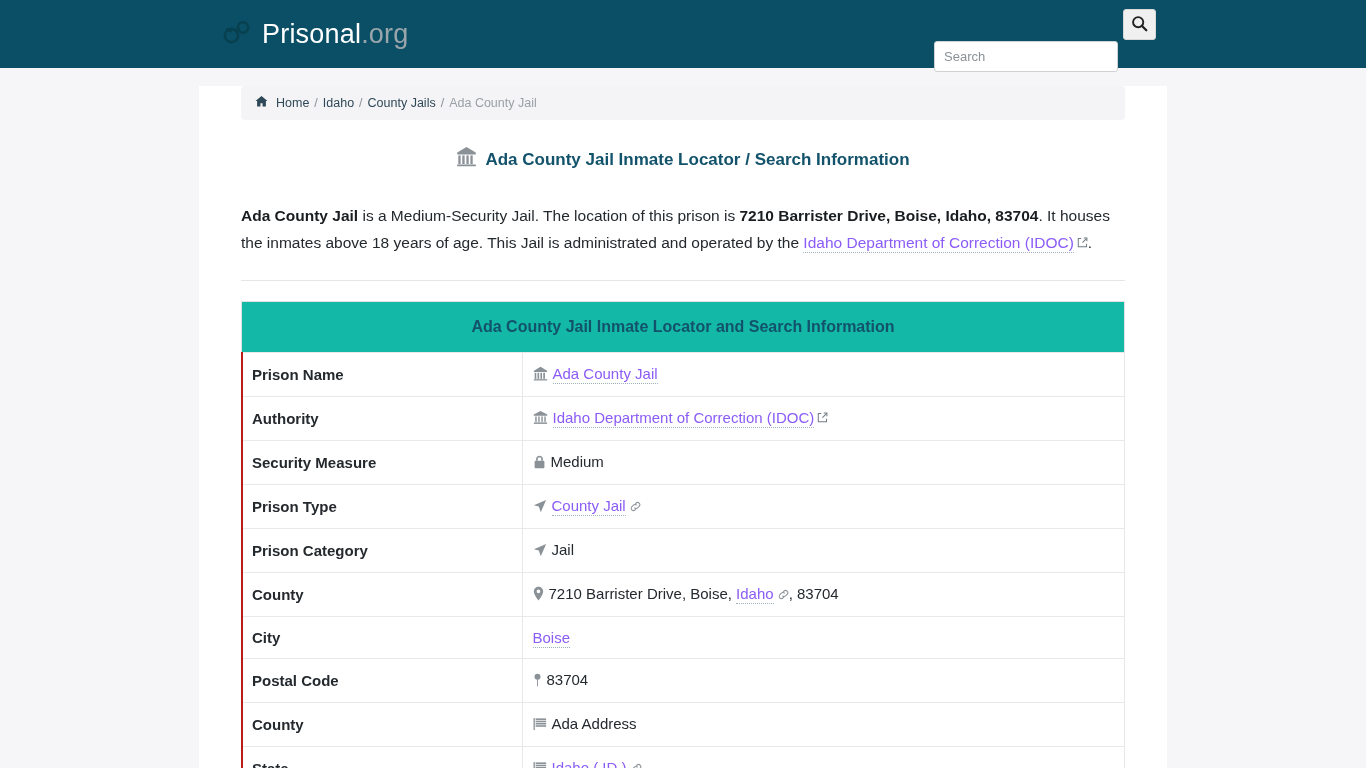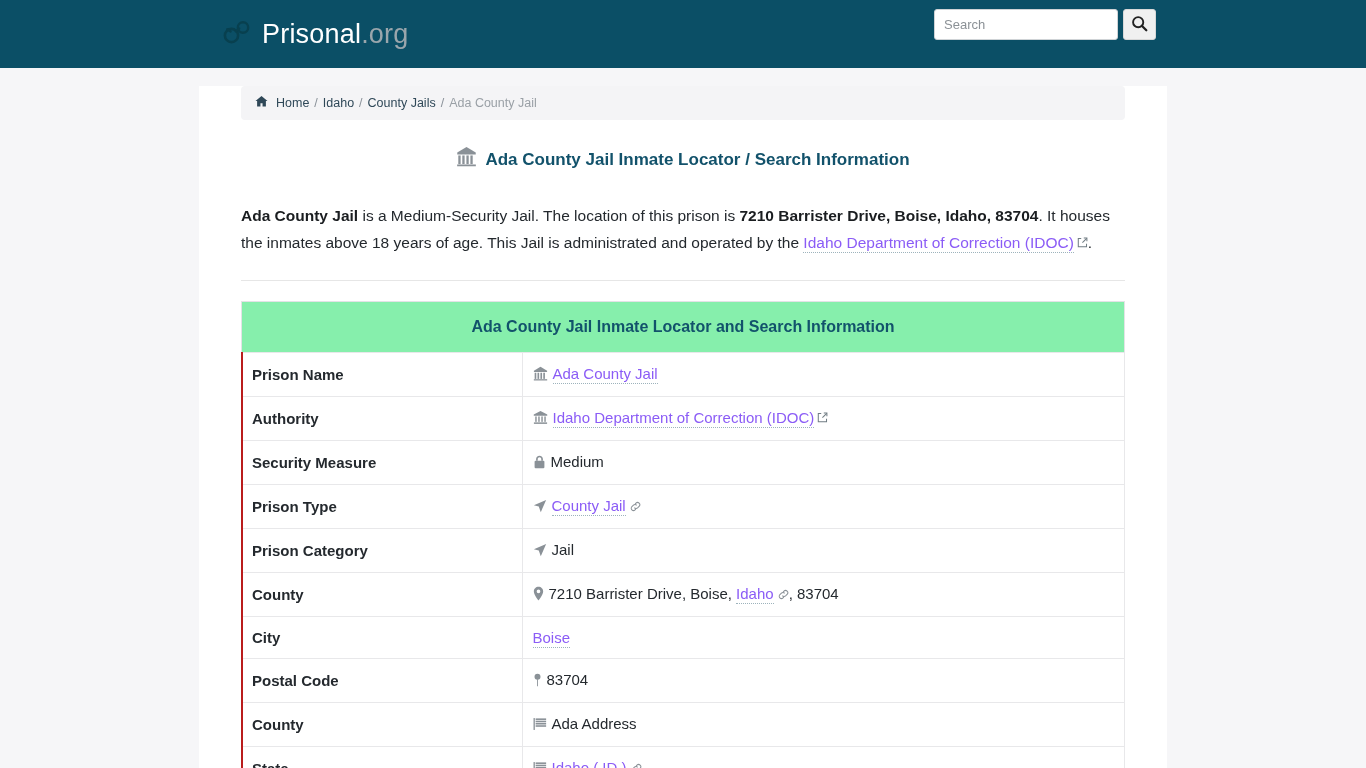--- a/index.html
+++ b/index.html
@@ -47,20 +47,21 @@
     width: 184px;
     height: 31px;
     border: 1px solid #cfd3d6;
     border-radius: 3px;
     background: #fff;
     padding: 0 9px;
     font-size: 13px;
     color: #6d28d9;
     font-family: "Liberation Sans", sans-serif;
     outline: none;
+    margin-top: 32px;
   }
   .search-input::placeholder { color: #8b9196; }
   .search-btn {
     margin-left: 5px;
     width: 33px;
     height: 31px;
     background: #f0f0f0;
     border: 1px solid #d8d8d8;
     border-radius: 3px;
     display: flex;
@@ -138,21 +139,21 @@
 
   hr.divider {
     border: 0;
     border-top: 1px solid #e6e6e6;
     margin: 24px 0 0 0;
   }
 
   
   .table-caption {
     margin-top: 20px;
-    background: #86efac;
+    background: #14b8a6;
     border: 1px solid #e3e3e6;
     border-bottom: none;
     text-align: center;
     font-weight: 700;
     font-size: 16px;
     color: #12526b;
     padding: 16px 10px;
   }
   table.info {
     width: 100%;

